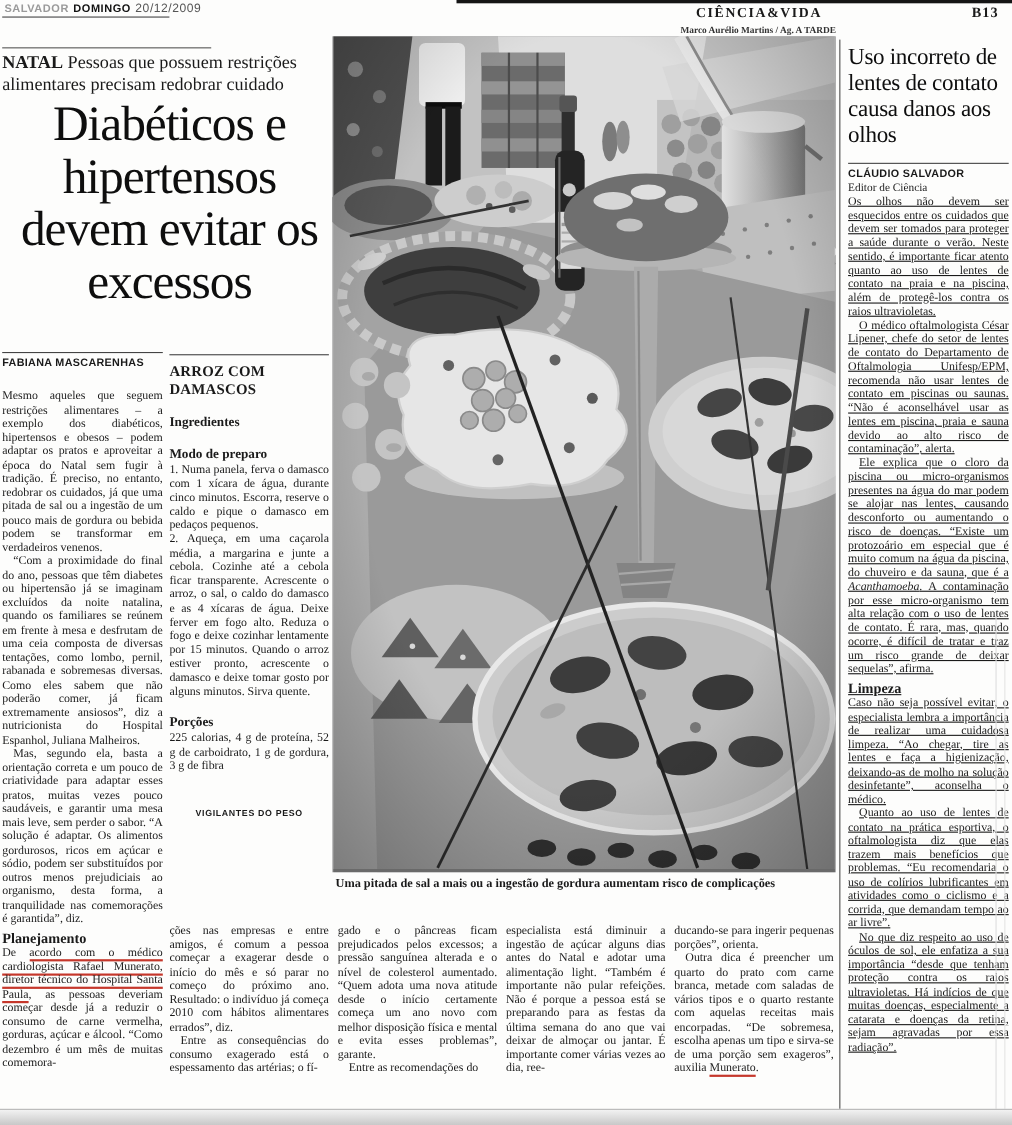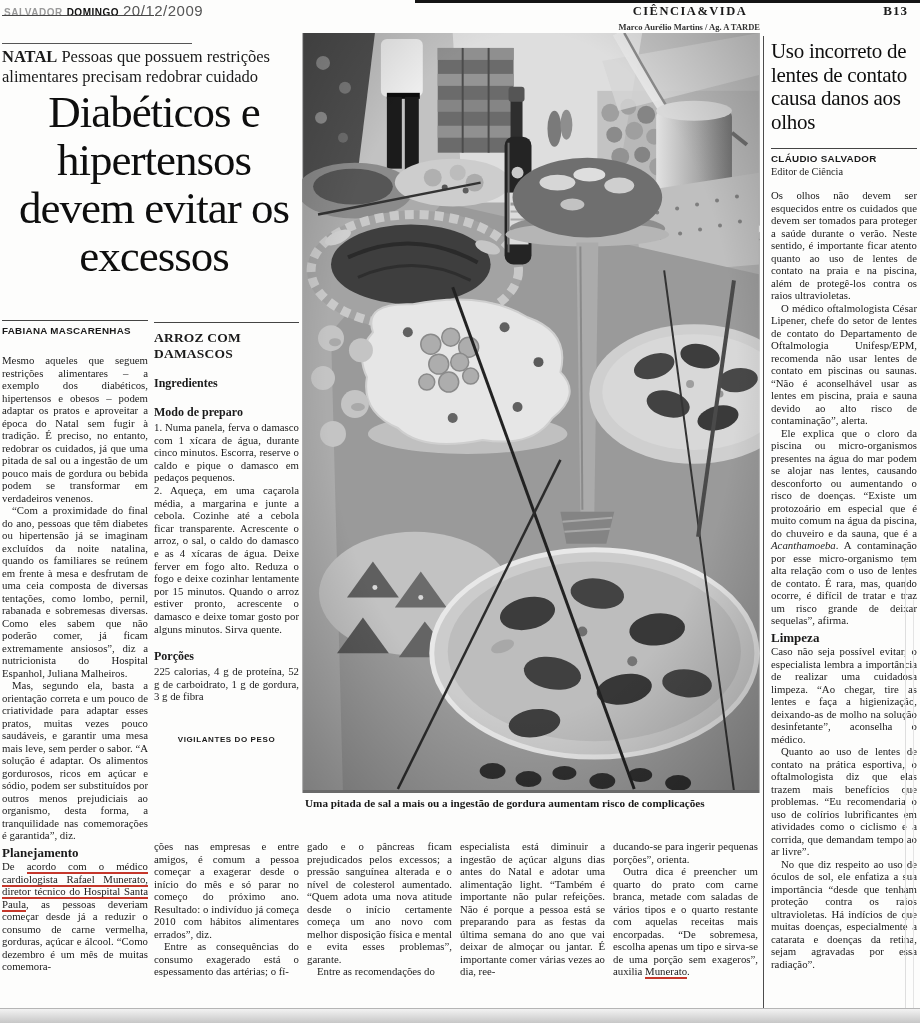--- a/index.html
+++ b/index.html
@@ -3,21 +3,21 @@
 <meta charset="utf-8">
 <style>
   html,body{margin:0;padding:0;background:#e9e9e9;}
   .page{position:relative;width:920px;height:1023px;background:#fdfdfc;overflow:hidden;
         font-family:"Liberation Serif","DejaVu Serif",serif;color:#1a1a1a;}
   
   .top-rule{position:absolute;left:415px;top:0;width:505px;height:3px;background:#151515;}
   .folio{position:absolute;left:4px;top:2px;font-family:"Liberation Sans",sans-serif;font-size:10px;letter-spacing:.5px;white-space:nowrap;}
   .folio .city{color:#9a9a9a;font-weight:bold;}
   .folio .day{color:#111;font-weight:bold;margin-left:4px;}
-  .folio .date{color:#555;margin-left:4px;font-size:15px;}
+  .folio .date{color:#555;margin-left:4px;font-size:11px;}
   .folio-underline{position:absolute;left:2px;top:15px;width:152px;height:1px;background:#444;}
   .section-title{position:absolute;left:600px;top:4px;width:180px;text-align:center;
                  font-weight:bold;font-size:12.5px;letter-spacing:1.5px;}
   .page-number{position:absolute;right:12px;top:3px;font-weight:bold;font-size:13px;letter-spacing:1px;}
   
   .kicker-rule{position:absolute;left:2px;top:43px;width:190px;height:1px;background:#555;}
   .kicker{position:absolute;left:2px;top:47px;width:302px;font-size:16.5px;line-height:20px;}
   .kicker b{font-weight:bold;}
   .headline{position:absolute;left:0px;top:88px;width:308px;font-size:45px;line-height:48px;
             letter-spacing:-1px;color:#0e0e0e;text-align:center;}
@@ -47,21 +47,21 @@
   .photo{position:absolute;left:302px;top:33px;width:458px;height:760px;background:#b0b0b0;}
   .caption{position:absolute;left:305px;top:797px;width:455px;font-weight:bold;font-size:11.2px;}
   
   .bcol{position:absolute;top:840px;width:145px;}
   .bcol2{left:154px;} .bcol3{left:307px;} .bcol4{left:460px;} .bcol5{left:613px;}
   
   .vrule{position:absolute;left:763px;top:36px;width:1px;height:972px;background:#4c4c4c;}
   .rcol{position:absolute;left:771px;top:40px;width:146px;}
   .r-headline{font-size:21px;line-height:23.5px;letter-spacing:-.3px;color:#0e0e0e;}
   .rcol .byline-rule{margin-top:14px;}
-  .rcol .body{margin-top:12px;}
+  .rcol .body{text-decoration:underline;}
   
   .scan-strip{position:absolute;left:0;bottom:0;width:920px;height:14px;
               background:linear-gradient(#f2f2f2,#c7c7c7);border-top:1px solid #b5b5b5;}
   .scan-line1{position:absolute;left:905px;top:560px;width:1px;height:448px;background:#dedede;}
   .scan-line2{position:absolute;left:913px;top:600px;width:1px;height:408px;background:#e4e4e4;}
 </style>
 </head>
 <body>
 
 <div class="page">

